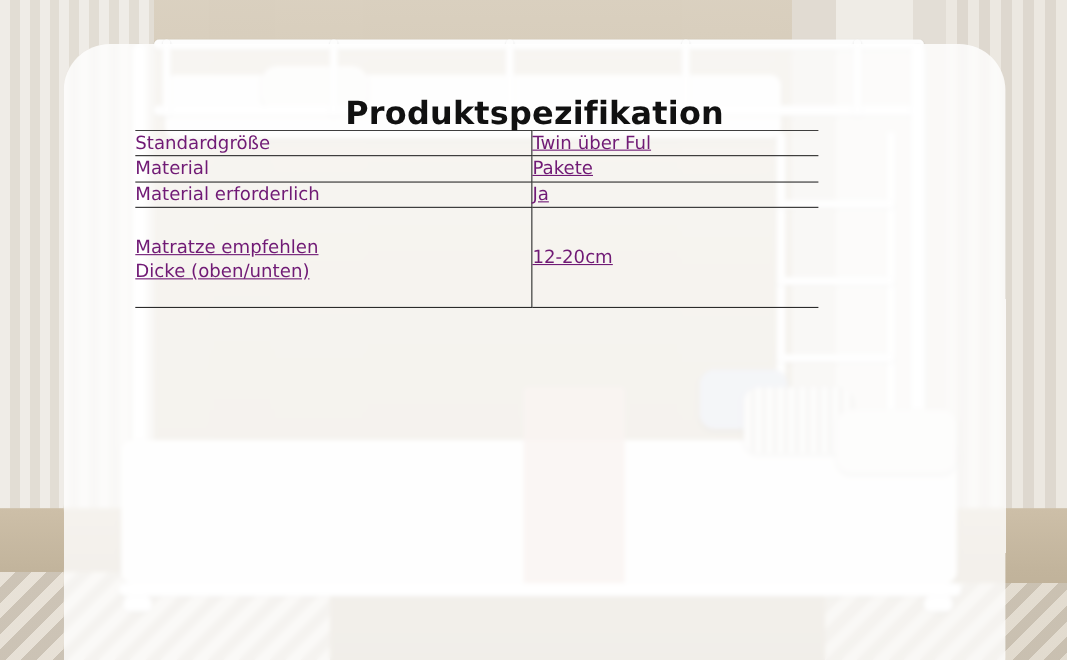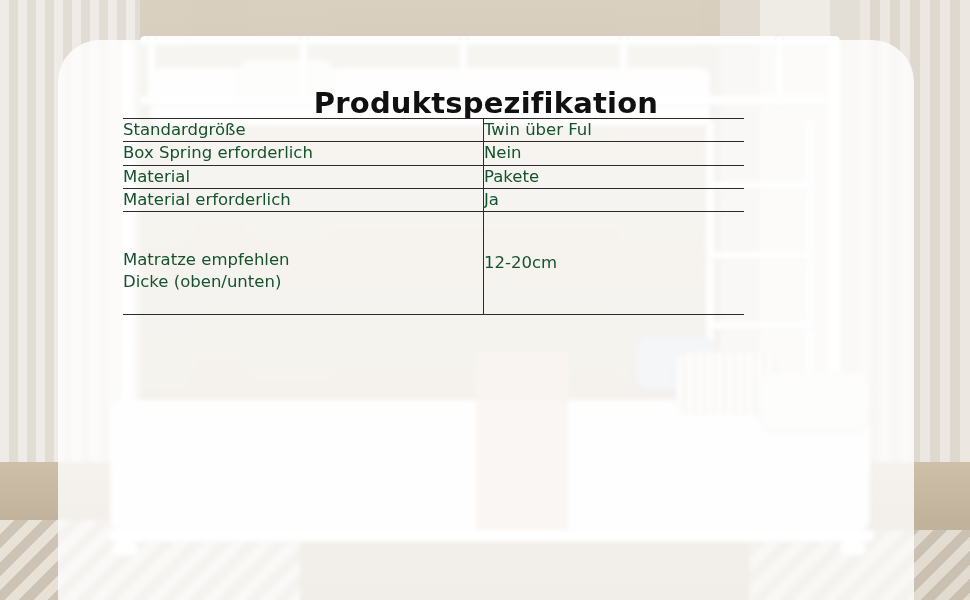--- a/index.html
+++ b/index.html
@@ -122,39 +122,40 @@
   table.spec {
     position: absolute;
     left: 123px;
     top: 118px;
     width: 620px;
     border-collapse: collapse;
     table-layout: fixed;
   }
   table.spec td {
     font-size: 16.5px;
-    color: #14532d;
+    color: #701a75;
     padding: 0;
     vertical-align: middle;
     border-bottom: 1px solid #2b2b2b;
   }
   table.spec tr:first-child td { border-top: 1px solid #2b2b2b; }
   td.k {
     width: 360px;
     padding: 11px 0 11px 14px;
     border-right: 1px solid #2b2b2b;
     line-height: 1.35;
   }
   td.v {
     width: 260px;
     padding: 11px 0 11px 28px;
     line-height: 1.35;
+    text-decoration: underline;
   }
   tr.tall td { height: 86px; }
-  tr.tall td.k { padding-top: 16px; padding-bottom: 0; }
+  tr.tall td.k { padding-top: 4px; padding-bottom: 0; text-decoration: underline; }
 </style>
 </head>
 <body>
 
 <div id="page">
 
   <div class="bg">
     <div class="bg-wall"></div>
     <div class="bg-headboard"></div>
     <div class="bg-curtain"></div>
@@ -202,24 +203,20 @@
     <div class="title">Produktspezifikation</div>
   </div>
 
   <table class="spec">
     <tbody>
         <tr>
           <td class="k">Standardgröße</td>
           <td class="v">Twin über Ful</td>
         </tr>
         <tr>
-          <td class="k">Box Spring erforderlich</td>
-          <td class="v">Nein</td>
-        </tr>
-        <tr>
           <td class="k">Material</td>
           <td class="v">Pakete</td>
         </tr>
         <tr>
           <td class="k">Material erforderlich</td>
           <td class="v">Ja</td>
         </tr>
         <tr class="tall">
           <td class="k">Matratze empfehlen<br>Dicke (oben/unten)</td>
           <td class="v">12-20cm</td>

